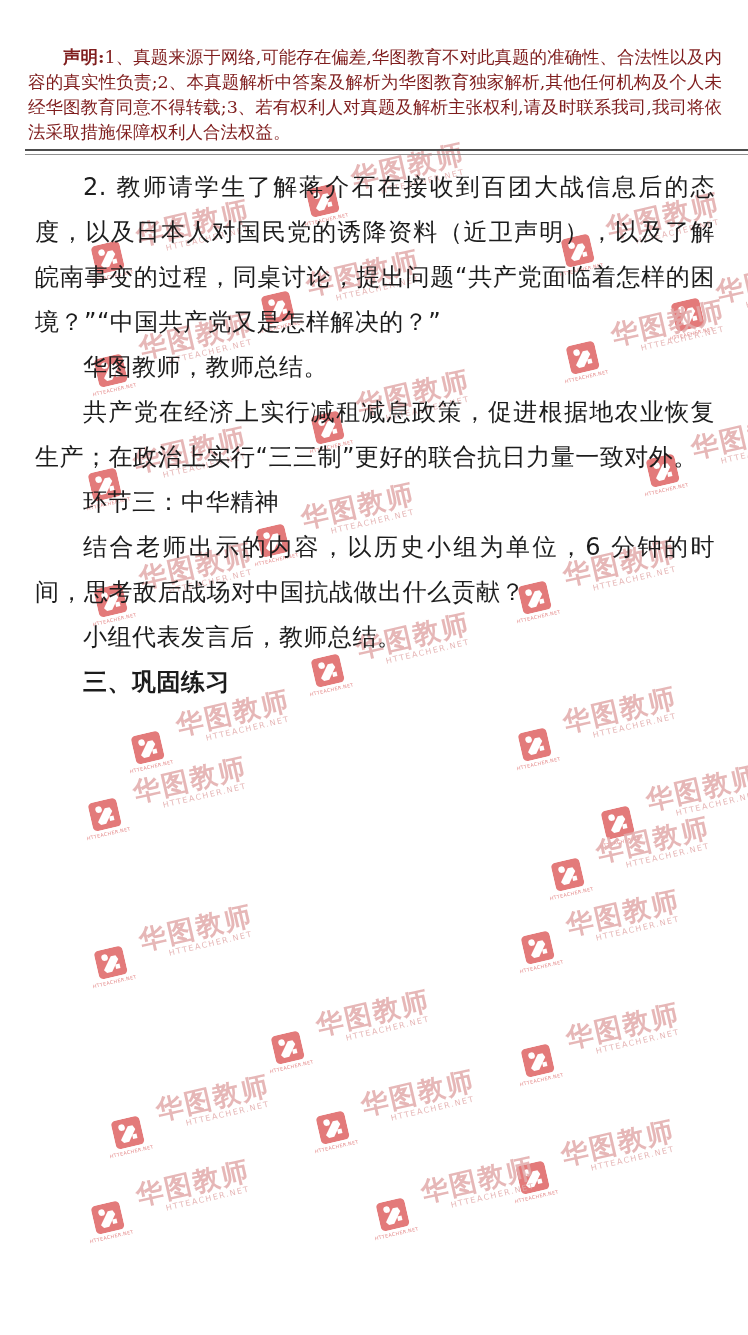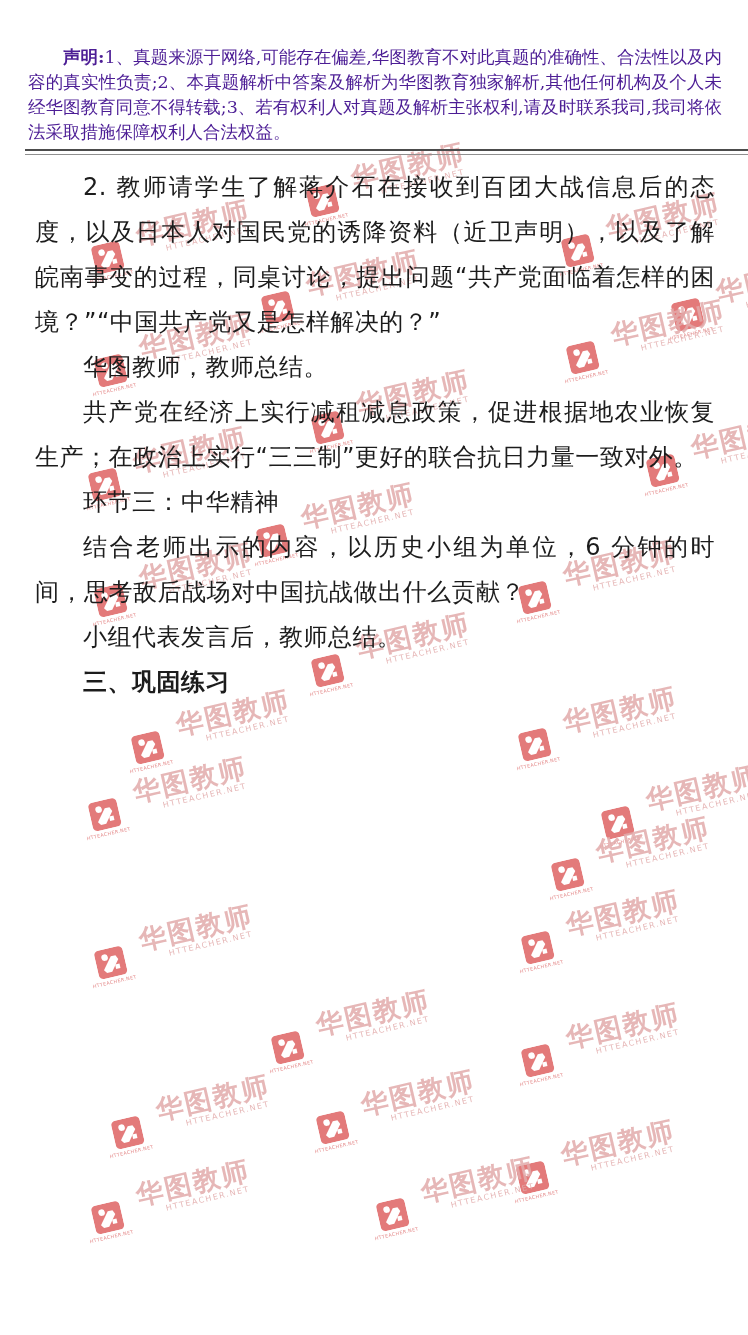--- a/index.html
+++ b/index.html
@@ -496,21 +496,21 @@
       </svg>
       <div class="wm-logo-sub">HTTEACHER.NET</div>
     </div>
     <div class="wm-text-col">
       <div class="wm-brand" style="color: rgb(226, 171, 171);">华图教师</div>
       <div class="wm-site" style="color: rgb(226, 171, 171);">HTTEACHER.NET</div>
     </div>
   </div>
 </div>
 
-  <p class="disclaimer" style="color: #4c1d95;">
+  <p class="disclaimer" style="color: #7f1d1d;">
     <span class="disc-label">声明:</span><span>1、真题来源于网络,可能存在偏差,华图教育不对此真题的准确性、合法性以及内容的真实性负责;2、本真题解析中答案及解析为华图教育独家解析,其他任何机构及个人未经华图教育同意不得转载;3、若有权利人对真题及解析主张权利,请及时联系我司,我司将依法采取措施保障权利人合法权益。</span>
   </p>
 
   <div class="divider"></div>
 
   <div class="content" style="color: rgb(28, 28, 28);">
       <p class="normal">2. 教师请学生了解蒋介石在接收到百团大战信息后的态度，以及日本人对国民党的诱降资料（近卫声明），以及了解皖南事变的过程，同桌讨论，提出问题“共产党面临着怎样的困境？”“中国共产党又是怎样解决的？”</p>
       <p class="normal">华图教师，教师总结。</p>
       <p class="normal">共产党在经济上实行减租减息政策，促进根据地农业恢复生产；在政治上实行“三三制”更好的联合抗日力量一致对外。</p>
       <p class="normal">环节三：中华精神</p>

